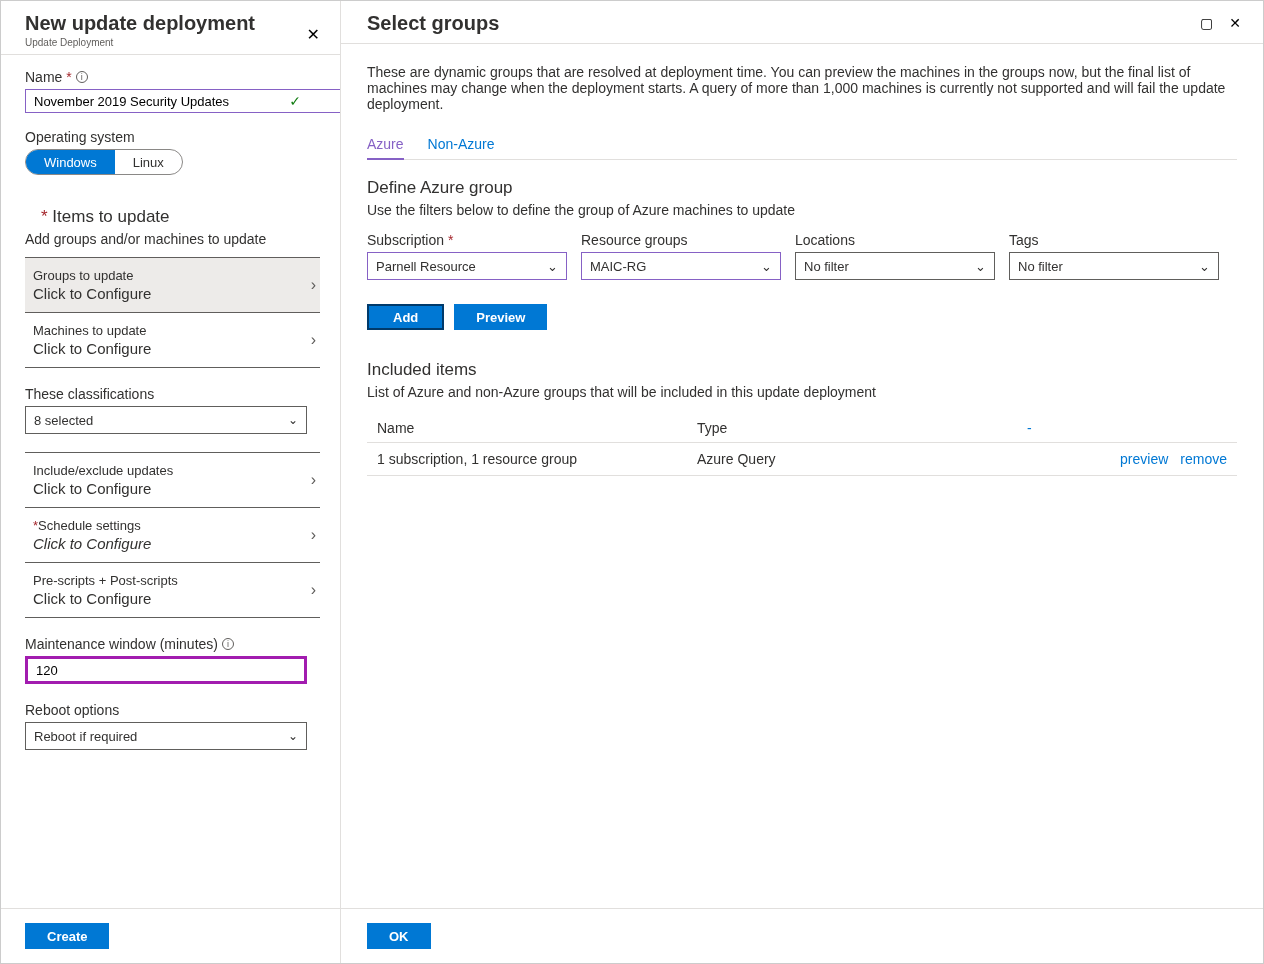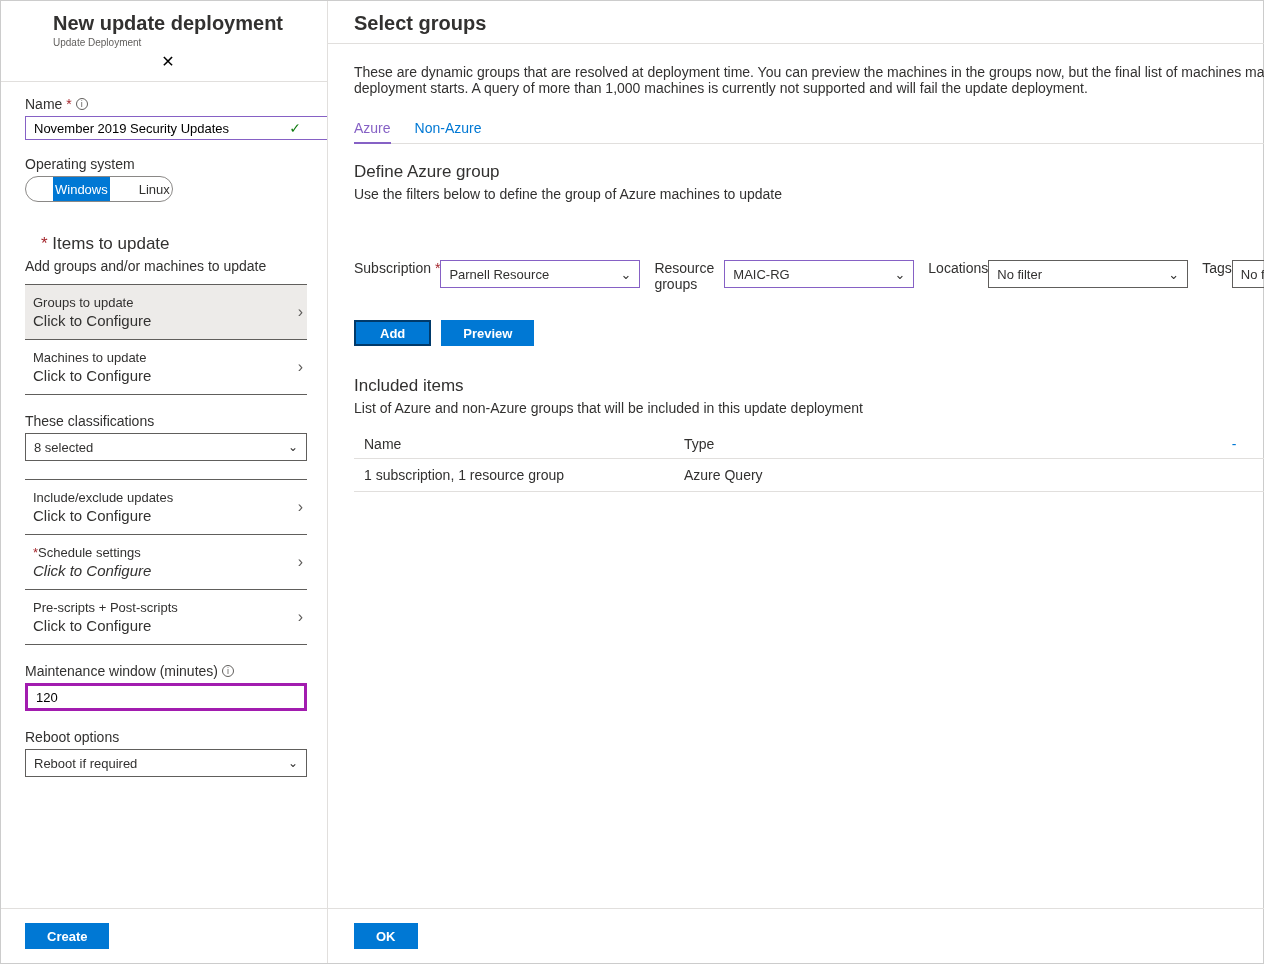--- a/index.html
+++ b/index.html
@@ -9,34 +9,34 @@
     --link:#0078d4;
     --purple:#8661c5;
     --panel-border:#e1dfdd;
     --required:#a4262c;
   }
   *{box-sizing:border-box;font-family:"Segoe UI",Arial,sans-serif;}
   html,body{margin:0;padding:0;background:#fff;color:var(--text);}
   .app{display:flex;width:1264px;height:964px;border:1px solid var(--border);}
   
   .left{width:340px;border-right:1px solid var(--panel-border);display:flex;flex-direction:column;}
-  .left-header{padding:10px 16px 6px 24px;display:flex;align-items:center;border-bottom:1px solid var(--panel-border);flex-direction:column;}
+  .left-header{padding:10px 16px 6px 24px;display:flex;align-items:flex-end;border-bottom:1px solid var(--panel-border);}
   .left-header .titles{flex:1;}
   .left-title{font-size:20px;font-weight:600;line-height:24px;}
   .left-sub{font-size:10px;color:var(--muted);margin-top:2px;}
   .close-x{font-size:16px;color:#000;cursor:pointer;padding:4px;}
   .left-body{padding:14px 20px 8px 24px;flex:1;overflow:auto;}
   .field-label{font-size:14px;margin-bottom:4px;display:flex;align-items:center;gap:4px;}
   .req{color:var(--required);}
   .info-icon{width:12px;height:12px;border:1px solid #605e5c;border-radius:50%;display:inline-flex;align-items:center;justify-content:center;font-size:9px;color:#605e5c;}
   .text-input{width:342px;height:24px;border:1px solid var(--purple);padding:0 24px 0 8px;font-size:13px;position:relative;}
   .input-wrap{position:relative;width:282px;margin-bottom:16px;}
   .input-wrap .check{position:absolute;right:6px;top:4px;color:#107c10;font-size:14px;}
   .os-toggle{display:inline-flex;border:1px solid #8a8886;border-radius:14px;overflow:hidden;height:26px;margin-bottom:26px;}
-  .os-opt{padding:0 2px;font-size:13px;display:flex;align-items:center;cursor:pointer;margin-left:27px;}
+  .os-opt{padding:0 18px;font-size:13px;display:flex;align-items:center;cursor:pointer;}
   .os-opt.active{background:var(--link);color:#fff;}
   .section-head{font-size:17px;margin:6px 16px 4px;}
   .section-sub{font-size:14px;color:var(--text);margin-bottom:10px;}
   .nav-list{border-top:1px solid #605e5c;margin:4px 0 18px;}
   .nav-item{border-bottom:1px solid #605e5c;padding:10px 4px 10px 8px;display:flex;align-items:center;cursor:pointer;}
   .nav-item.selected{background:#edebe9;}
   .nav-item .txt{flex:1;}
   .nav-item .line1{font-size:13px;}
   .nav-item .line2{font-size:15px;margin-top:2px;}
   .nav-item .line2.italic{font-style:italic;}
@@ -52,21 +52,21 @@
   .right-title{font-size:20px;font-weight:600;flex:1;}
   .hdr-icon{font-size:14px;color:#000;padding:4px 8px;cursor:pointer;}
   .right-body{padding:20px 26px;flex:1;overflow:auto;}
   .desc{font-size:14px;line-height:16px;margin-bottom:18px;}
   .tabs{display:flex;gap:24px;border-bottom:1px solid var(--panel-border);margin-bottom:18px;}
   .tab{font-size:14px;padding:6px 0;cursor:pointer;color:var(--link);}
   .tab.active{color:var(--purple);border-bottom:2px solid var(--purple);margin-bottom:-1px;}
   .sub-head{font-size:17px;margin:2px 0 4px;}
   .sub-desc{font-size:14px;margin-bottom:14px;}
   .filters{display:flex;gap:14px;margin-bottom:24px;}
-  .filter{display:flex;flex-direction:row;margin-top:44px;}
+  .filter{display:flex;flex-direction:column;}
   .filter label{font-size:14px;margin-bottom:4px;}
   .dropdown{height:28px;border:1px solid #605e5c;display:flex;align-items:center;justify-content:space-between;padding:0 8px;font-size:13px;cursor:pointer;min-width:190px;}
   .dropdown.purple{border-color:var(--purple);}
   .btn-row{display:flex;gap:10px;margin-bottom:30px;}
   .btn-outlined{background:var(--link);color:#fff;border:2px solid #003a6b;height:26px;padding:0 24px;font-size:13px;font-weight:600;cursor:pointer;}
   .tbl{width:100%;font-size:14px;}
   .tbl-head{display:flex;border-bottom:1px solid var(--panel-border);padding:6px 10px;color:var(--text);}
   .tbl-row{display:flex;border-bottom:1px solid var(--panel-border);padding:8px 10px;align-items:center;}
   .col-name{flex:0 0 320px;}
   .col-type{flex:1;}

